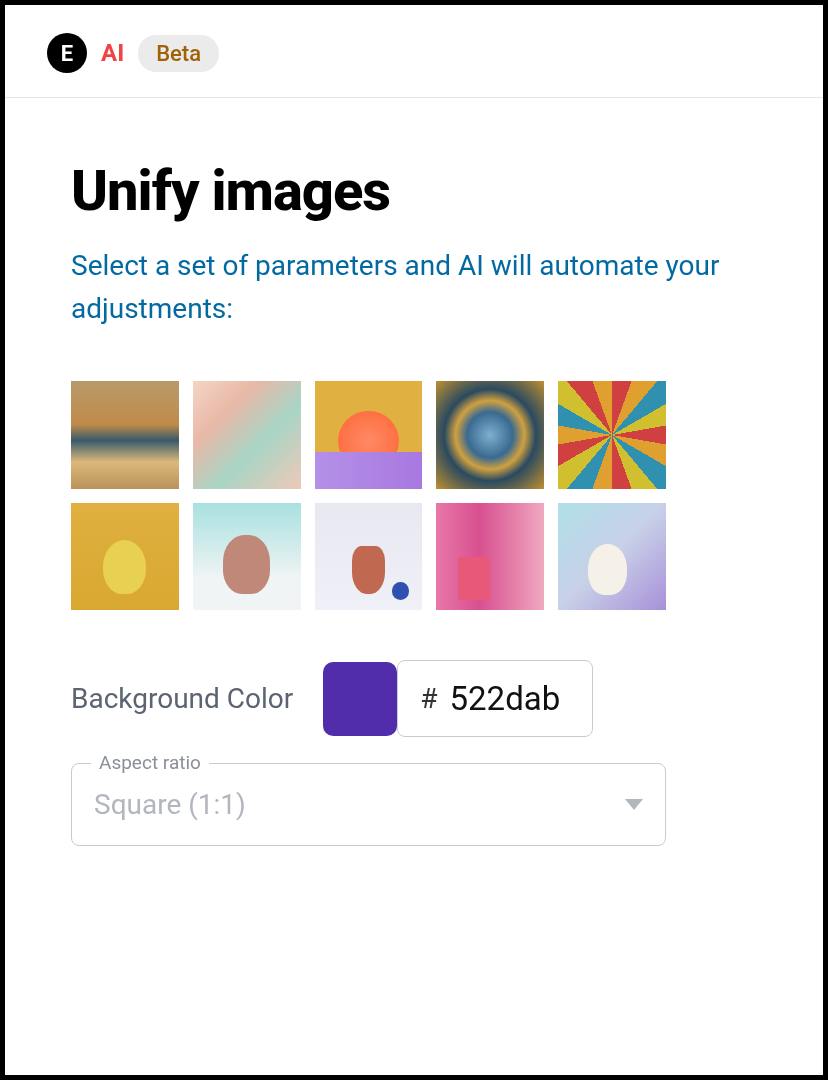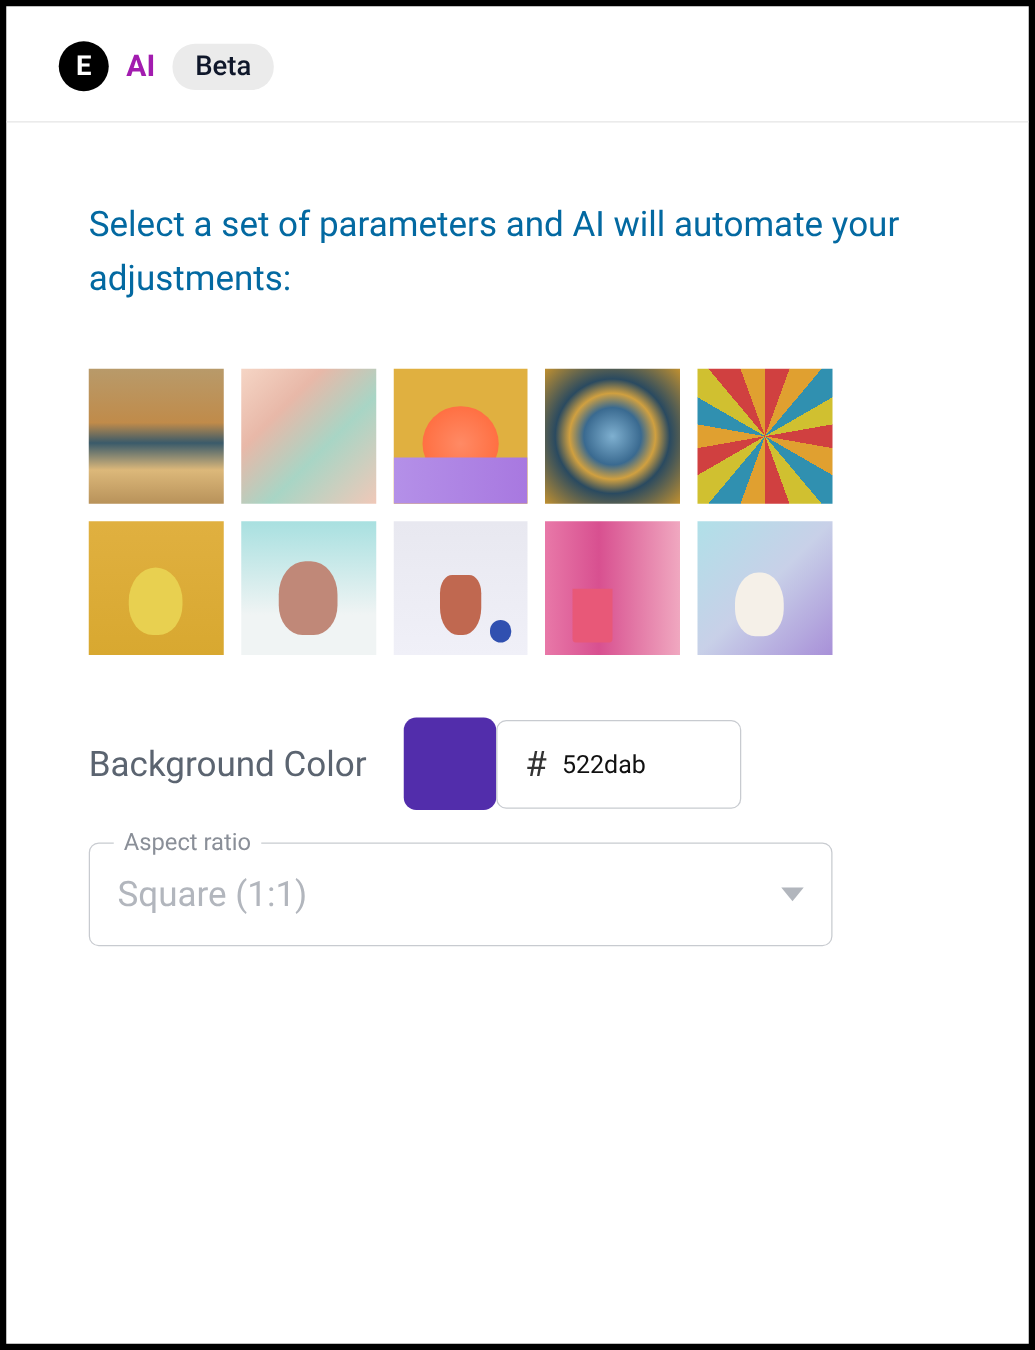--- a/index.html
+++ b/index.html
@@ -26,25 +26,25 @@
       display: flex;
       align-items: center;
       justify-content: center;
       color: #fff;
       font-weight: 700;
       font-size: 22px;
     }
     .ai-label {
       font-size: 24px;
       font-weight: 700;
-      color: #a21caf;
+      color: #ef4444;
     }
     .beta-badge {
       background: #ebebeb;
-      color: #0f172a;
+      color: #a16207;
       font-size: 22px;
       padding: 6px 18px;
       border-radius: 18px;
       font-weight: 500;
     }
     .content {
       padding: 60px 66px 30px 66px;
     }
     .page-title {
       font-size: 56px;
@@ -97,21 +97,21 @@
       display: flex;
       align-items: center;
       gap: 12px;
       font-size: 28px;
       color: #333;
     }
     .hex-prefix { color: #333; }
     .hex-value {
       border: none;
       outline: none;
-      font-size: 20px;
+      font-size: 33px;
       color: #111;
       width: 120px;
       font-family: inherit;
     }
     .aspect-wrap {
       position: relative;
       margin-bottom: 40px;
     }
     .aspect-legend {
       position: absolute;
@@ -191,20 +191,21 @@
 
 <div class="header">
   <div class="logo-circle">
     <span>E</span>
   </div>
   <span class="ai-label">AI</span>
   <span class="beta-badge">Beta</span>
 </div>
 
 <div class="content">
+  <h1 class="page-title">Unify images</h1>
   <p class="subtitle">Select a set of parameters and AI will automate your adjustments:</p>
 
   <div class="thumb-grid">
     <div class="thumb t1"></div>
     <div class="thumb t2"></div>
     <div class="thumb t3"></div>
     <div class="thumb t4"></div>
     <div class="thumb t5"></div>
     <div class="thumb t6"></div>
     <div class="thumb t7"></div>

